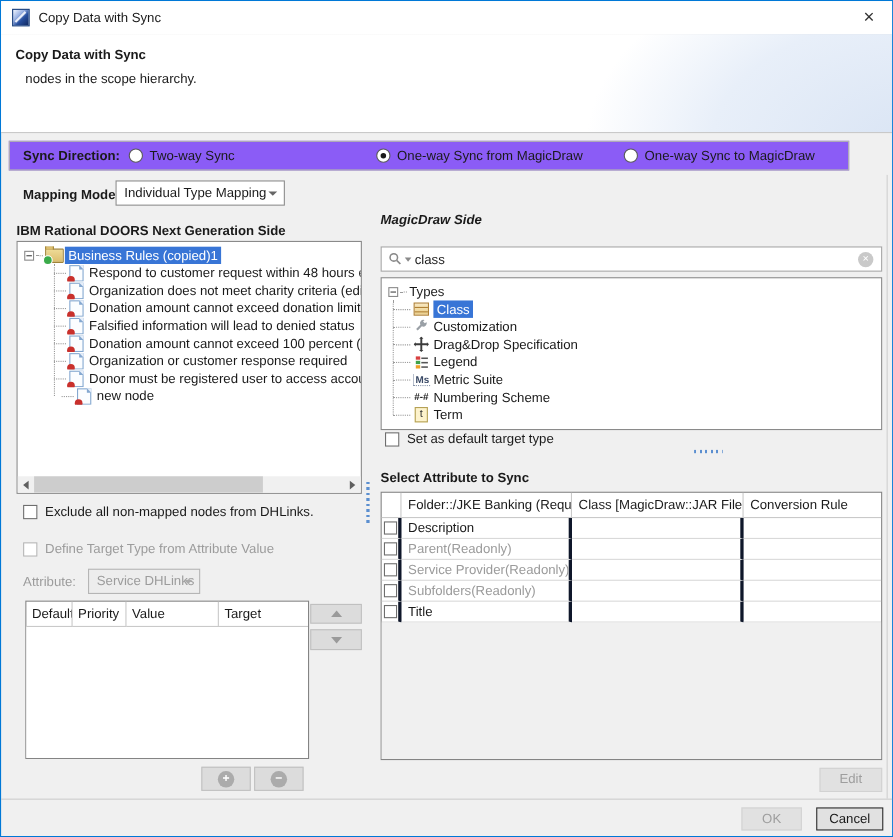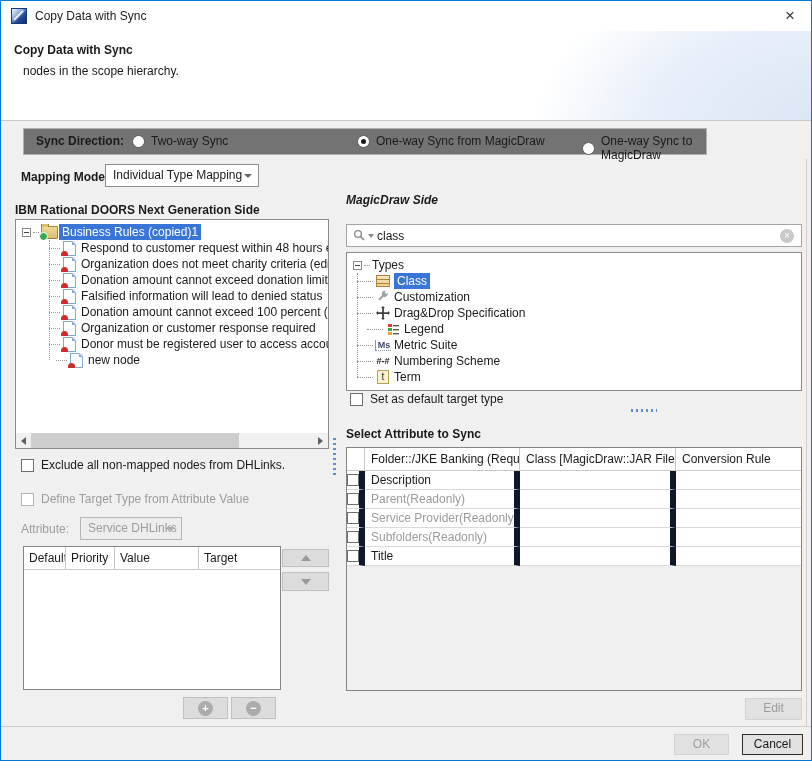--- a/index.html
+++ b/index.html
@@ -18,21 +18,21 @@
   .title-text{position:absolute;left:34px;top:8px;font-size:12px;}
   .close-btn{position:absolute;right:8px;top:3px;width:26px;height:24px;text-align:center;line-height:24px;font-size:17px;color:#333;font-weight:300;cursor:default;}
 
   
   .header{left:0;top:30px;width:100%;height:90px;border-bottom:1px solid #c9c9c9;box-sizing:border-box;
     background:radial-gradient(ellipse 420px 260px at 103% 115%, #d9e4f4 0%, #e8eff9 45%, #ffffff 72%);}
   .header-title{position:absolute;left:13px;top:12px;font-weight:bold;}
   .header-desc{position:absolute;left:22px;top:32px;line-height:16px;}
 
   
-  .syncstrip{left:22px;top:127px;width:684px;height:27px;box-sizing:border-box;border:1px solid #b2b2b2;background:#737373;}
+  .syncstrip{left:7px;top:127px;width:764px;height:27px;box-sizing:border-box;border:1px solid #b2b2b2;background:#8b5cf6;}
   .syncstrip .lbl{position:absolute;left:12px;top:5px;font-weight:bold;}
   .radio-item{position:absolute;top:5px;display:flex;align-items:center;gap:6px;}
   .radio{width:13px;height:13px;border:1px solid #5a5a5a;border-radius:50%;background:#fff;box-sizing:border-box;position:relative;flex:none;}
   .radio.checked::after{content:"";position:absolute;left:3px;top:3px;width:5px;height:5px;border-radius:50%;background:#1a1a1a;}
   .r1{left:108px;} .r2{left:333px;} .r3{left:558px;}
 
   
   .map-lbl{left:20px;top:169px;font-weight:bold;}
   .combo{box-sizing:border-box;height:23px;background:#fff;border:1px solid #8c8c8c;line-height:21px;padding-left:7px;position:absolute;}
   .combo .caret{position:absolute;right:6px;top:9px;width:0;height:0;border-left:4px solid transparent;border-right:4px solid transparent;border-top:4px solid #666;}
@@ -118,21 +118,21 @@
 
   
   .vdots{left:332px;top:437px;width:3px;height:38px;background:repeating-linear-gradient(180deg,#5b8fd0 0 2px,transparent 2px 5px);}
   .hdots{left:630px;top:408px;width:26px;height:3px;background:repeating-linear-gradient(90deg,#5b8fd0 0 2px,transparent 2px 5px);}
 
   
   .rtable{left:345px;top:446px;width:456px;height:244px;box-sizing:border-box;border:1px solid #848484;background:#fff;display:flex;flex-direction:column;}
   .rthead{display:flex;height:23px;flex:none;}
   .rthead .cell{box-sizing:border-box;border-right:1px solid #c9c9c9;border-bottom:1px solid #c9c9c9;padding:4px 0 0 6px;white-space:nowrap;overflow:hidden;}
   .rtrow{display:flex;height:19px;flex:none;align-items:stretch;}
-  .rtrow .cell{box-sizing:border-box;border-right:6px solid #0f172a;border-bottom:1px solid #d9d9d9;padding:2px 0 0 6px;white-space:nowrap;overflow:hidden;}
+  .rtrow .cell{box-sizing:border-box;border-right:3px solid #0f172a;border-bottom:1px solid #d9d9d9;padding:2px 0 0 6px;white-space:nowrap;overflow:hidden;}
   .rc0{width:18px;display:flex;align-items:center;justify-content:center;padding:0!important;}
   .rc1{width:155px;} .rc2{width:156px;} .rc3{flex:1;border-right:none!important;}
   .rtrow .cb{width:12px;height:12px;}
   .rtfill{flex:1;background:#f0f0f0;}
   .ro{color:#9b9b9b;}
 
   
   .btn{box-sizing:border-box;text-align:center;background:#e1e1e1;border:1px solid #adadad;line-height:19px;}
   .btn.disabled{color:#9e9e9e;border-color:#d2d2d2;}
   .btn.default{border-color:#2d2d2d;}
@@ -328,21 +328,21 @@
       </div>
       <div class="trow" style="padding-left:10px;">
         <span class="stub" style="width:16px;"></span>
         <span class="ico16">
           <svg width="14" height="14" viewBox="0 0 16 16">
               <path d="M8 0l2.2 2.2H9v4.8h4.8V5.8L16 8l-2.2 2.2V9H9v4.8h1.2L8 16l-2.2-2.2H7V9H2.2v1.2L0 8l2.2-2.2V7H7V2.2H5.8L8 0z" fill="#3c3c3c"></path>
             </svg>
         </span>
         <span class="nowrap">Drag&amp;Drop Specification</span>
       </div>
-      <div class="trow" style="padding-left:20px;align-items:center;">
+      <div class="trow" style="padding-left:10px;align-items:center;">
         <span class="stub" style="width:16px;"></span>
         <span class="ico16">
           <svg width="13" height="13" viewBox="0 0 13 13">
               <rect x="1" y="1" width="4" height="3" fill="#d84040"></rect>
               <rect x="1" y="5" width="4" height="3" fill="#3fa24a"></rect>
               <rect x="1" y="9" width="4" height="3" fill="#eda027"></rect>
               <rect x="6" y="2" width="6" height="1.4" fill="#555"></rect>
               <rect x="6" y="6" width="6" height="1.4" fill="#555"></rect>
               <rect x="6" y="10" width="6" height="1.4" fill="#555"></rect>
             </svg>

